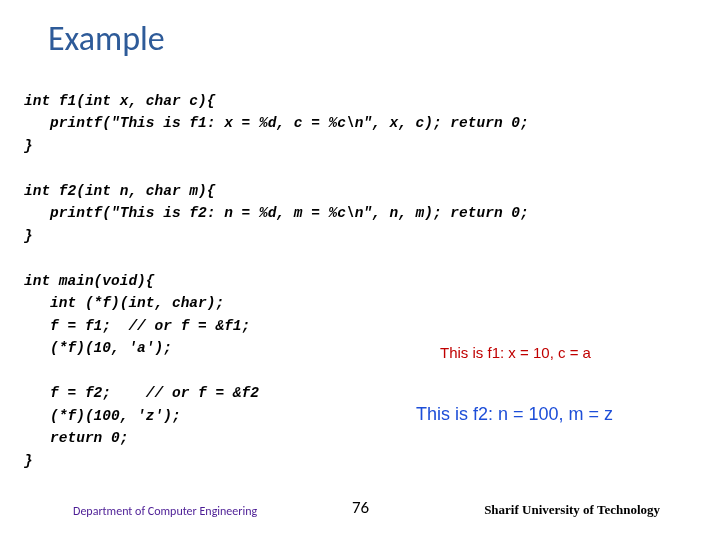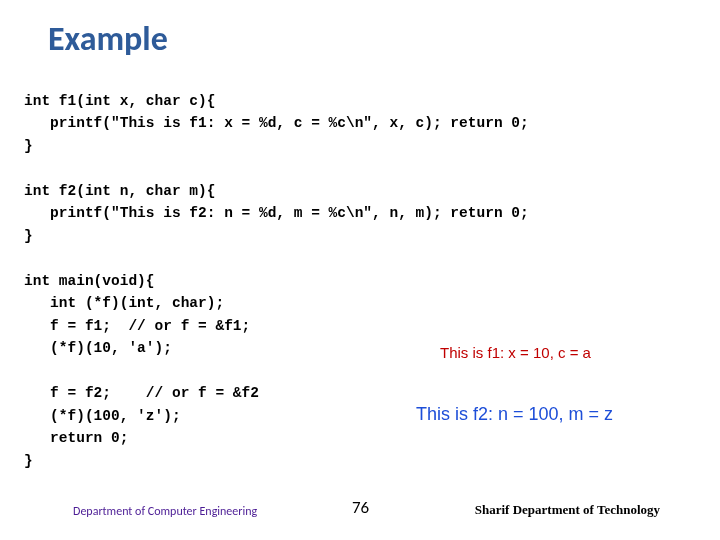--- a/index.html
+++ b/index.html
@@ -11,32 +11,32 @@
     position: relative;
     overflow: hidden;
   }
   .title {
     color: #2E5B99;
     font-size: 34px;
     font-family: Calibri, Arial, sans-serif;
     position: absolute;
     top: 18px;
     left: 48px;
-    font-weight: bold;
   }
   .code {
     position: absolute;
     top: 90px;
     left: 24px;
     font-family: "Courier New", monospace;
     font-size: 14.5px;
     font-weight: bold;
     line-height: 1.55;
     color: #000;
     white-space: pre;
+    font-style: italic;
   }
   .output1 {
     position: absolute;
     top: 344px;
     left: 416px;
     color: #C00000;
     font-family: Arial, sans-serif;
     font-size: 15px;
     margin-left: 24px;
   }
@@ -95,13 +95,13 @@
    f = f2;    // or f = &amp;f2
    (*f)(100, 'z');
    return 0;
 }</div>
 
 <div class="output1">This is f1: x = 10, c = a</div>
 <div class="output2">This is f2: n = 100, m = z</div>
 
 <div class="footer-left">Department of Computer Engineering</div>
 <div class="footer-center">76</div>
-<div class="footer-right">Sharif Department of Technology</div>
+<div class="footer-right">Sharif University of Technology</div>
 
 </body></html>

